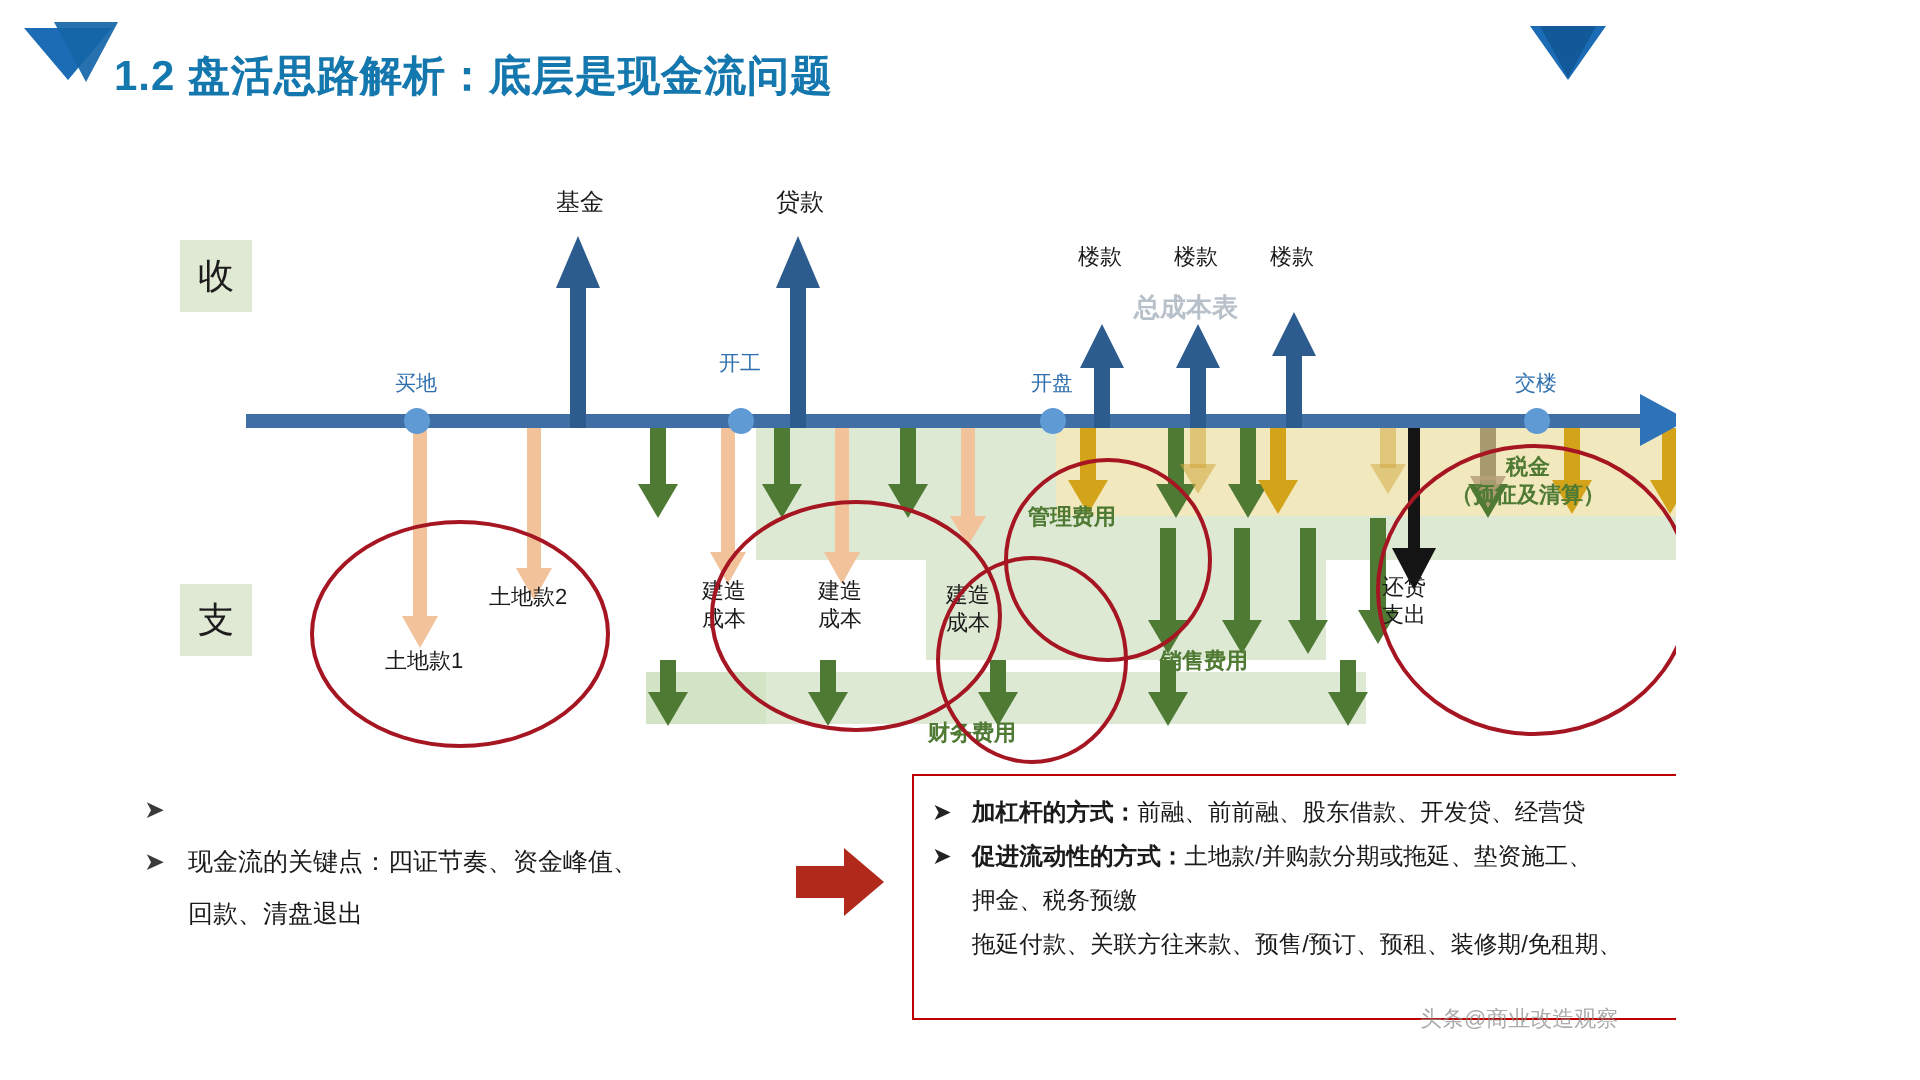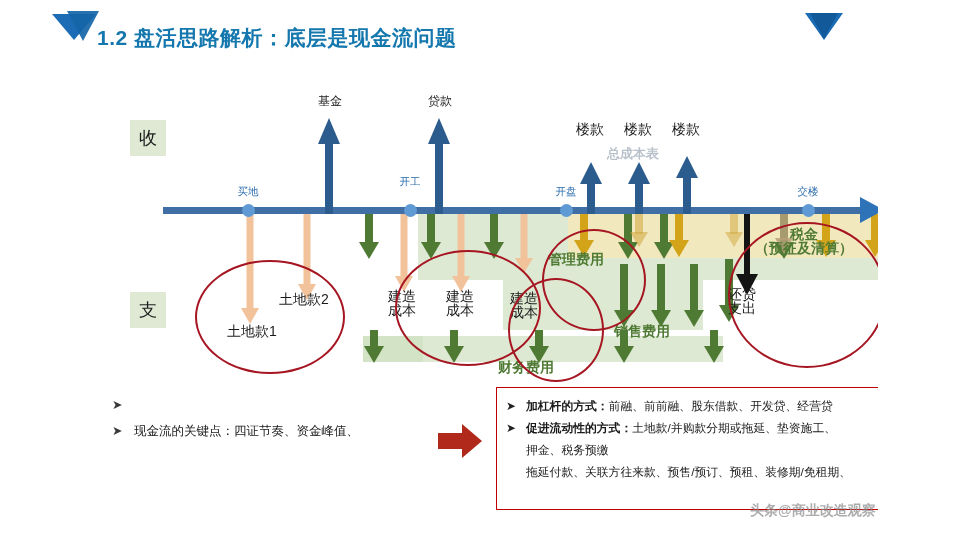--- a/index.html
+++ b/index.html
@@ -7,21 +7,20 @@
     width: 960px; height: 540px;
     background: #fff;
     font-family: "Liberation Sans", "DejaVu Sans", sans-serif;
     overflow: hidden;
   }
   #slide {
     position: relative;
     width: 838px; height: 540px;
     background: #ffffff;
     overflow: hidden;
-    margin-left: 40px;
   }
 
   
   .tri-left {
     position: absolute; left: 12px; top: 14px;
     width: 0; height: 0;
     border-left: 22px solid transparent;
     border-right: 22px solid transparent;
     border-top: 26px solid #1c6cb5;
   }
@@ -106,21 +105,21 @@
     position: absolute;
     width: 36px; height: 36px;
     background: #dfe9d4;
     color: #1c1c1c;
     font-size: 18px;
     display: flex; align-items: center; justify-content: center;
   }
 
   .dlabel {
     position: absolute;
-    font-size: 14px; color: #1a1a1a;
+    font-size: 11px; color: #1a1a1a;
     white-space: nowrap;
     text-align: center;
     line-height: 14px;
   }
   .dlabel.bold { font-weight: normal; }
   .dlabel.green { color: #4f7a34; font-weight: bold; }
   .dlabel.ghost { color: #7f8fa0; opacity: .55; font-weight: bold; }
 
   .circle-mark {
     position: absolute;
@@ -150,21 +149,21 @@
     background: #ffffff;
     padding: 7px 7px 0 9px;
   }
   .rb-row { display: flex; font-size: 11.8px; color: #1a1a1a; line-height: 22px; }
   .rb-bullet { width: 20px; flex: none; color: #222; }
   .rb-strong { font-weight: bold; }
   .rb-cont { padding-left: 20px; font-size: 11.8px; line-height: 22px; color: #1a1a1a; }
 
   #watermark {
     position: absolute; left: 710px; top: 502px;
-    font-size: 14px; font-weight: bold; color: #8d8d8d;
+    font-size: 11px; font-weight: normal; color: #8d8d8d;
     opacity: .72;
     white-space: nowrap;
   }
 </style>
 </head>
 <body>
 
 <div id="slide">
 
   <div class="tri-left"></div>
@@ -374,20 +373,21 @@
   </div>
 
   <div id="left-notes">
     <div class="note-row">
       <span class="note-bullet">➤</span>
     </div>
     <div class="note-row">
       <span class="note-bullet">➤</span>
       <span>现金流的关键点：四证节奏、资金峰值、</span>
     </div>
+    <div class="note-cont">回款、清盘退出</div>
   </div>
 
   <svg id="big-arrow" viewBox="0 0 44 34">
     <path d="M0,9 L24,9 L24,0 L44,17 L24,34 L24,25 L0,25 Z" fill="#b0291a"></path>
   </svg>
 
   <div id="right-box">
     <div class="rb-row">
       <span class="rb-bullet">➤</span>
       <span><span class="rb-strong">加杠杆的方式</span><span class="rb-strong">：</span><span>前融、前前融、股东借款、开发贷、经营贷</span></span>

